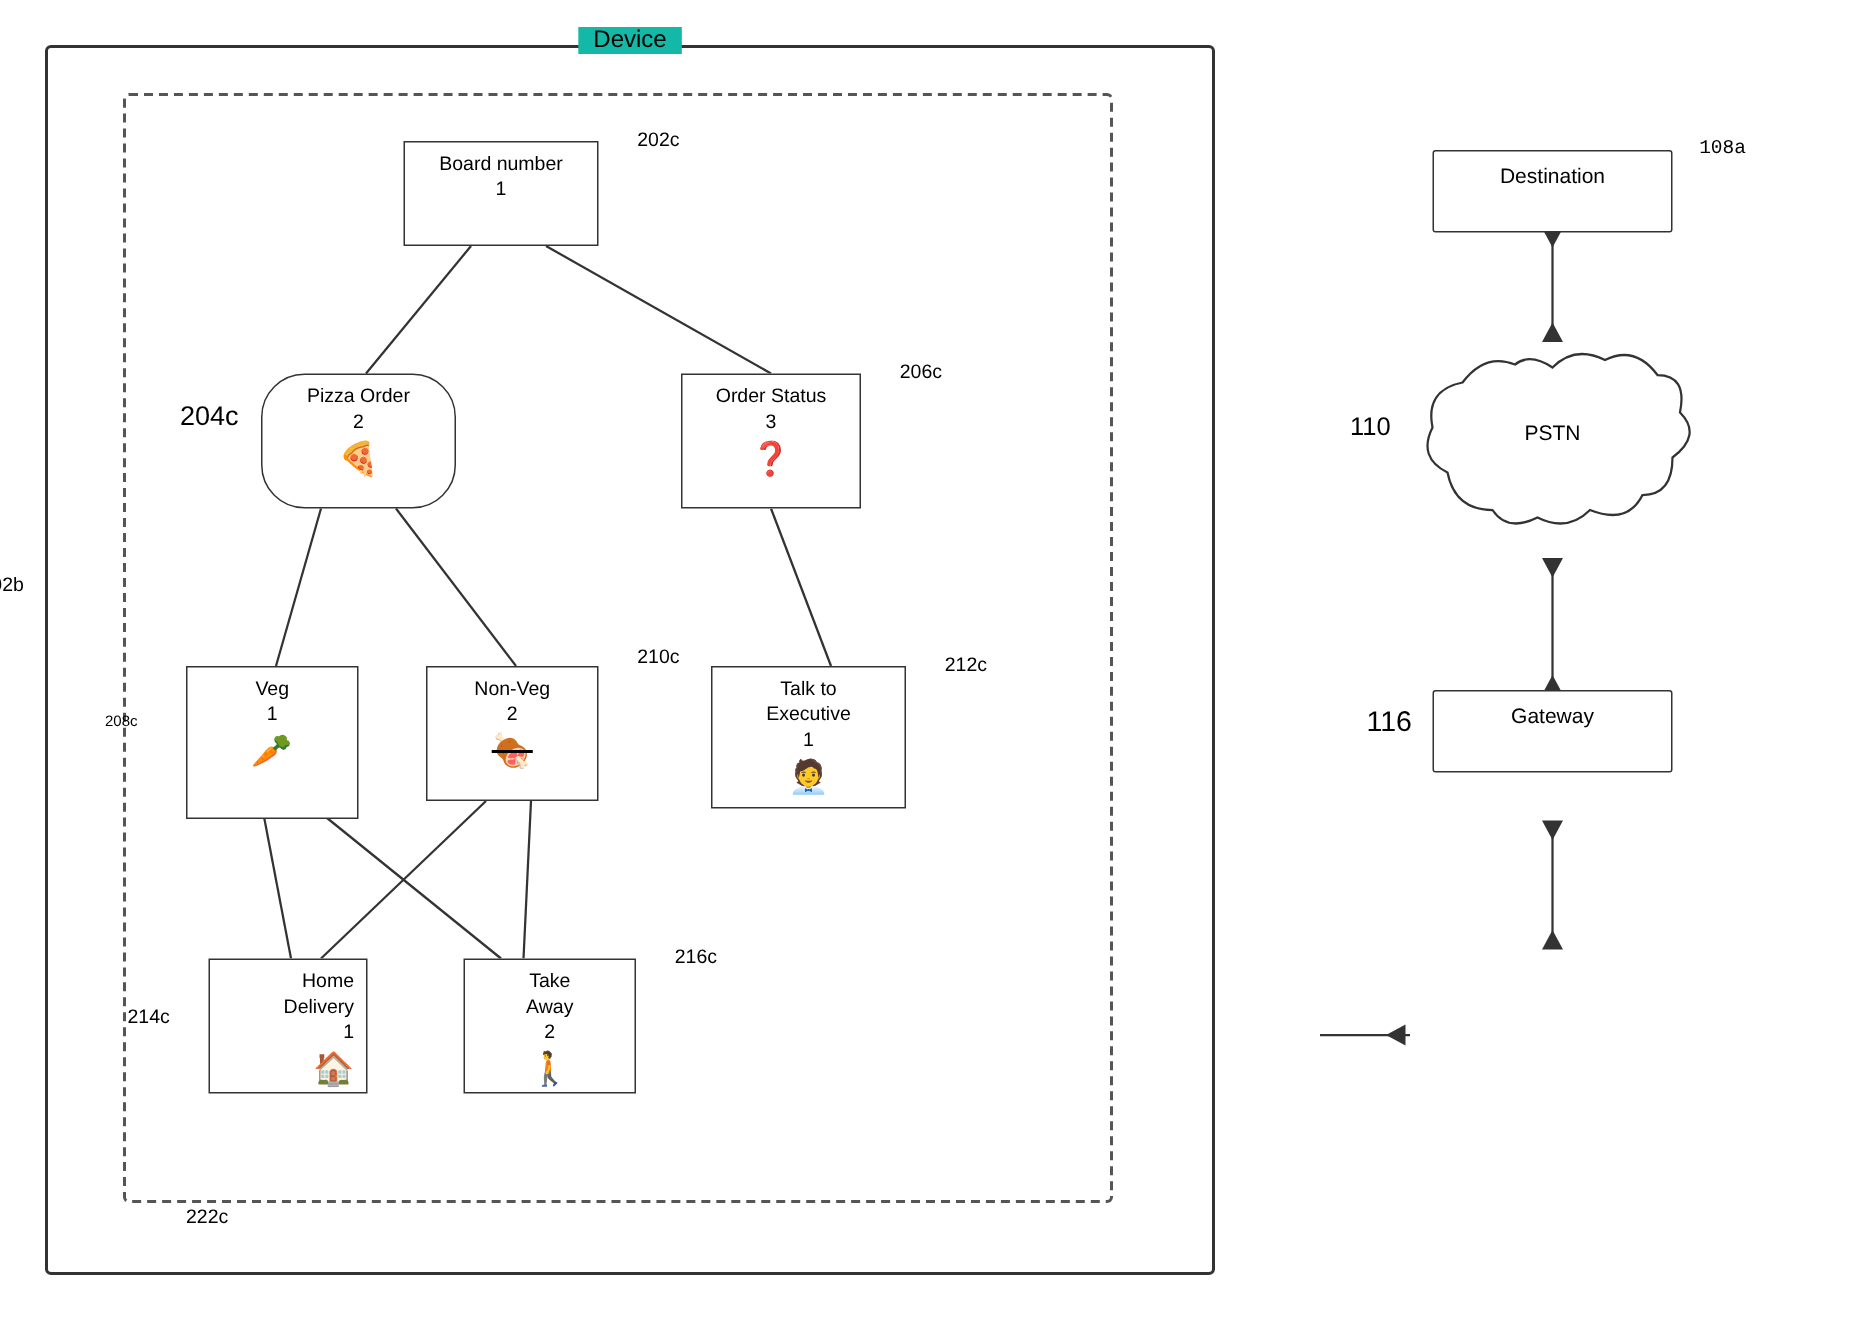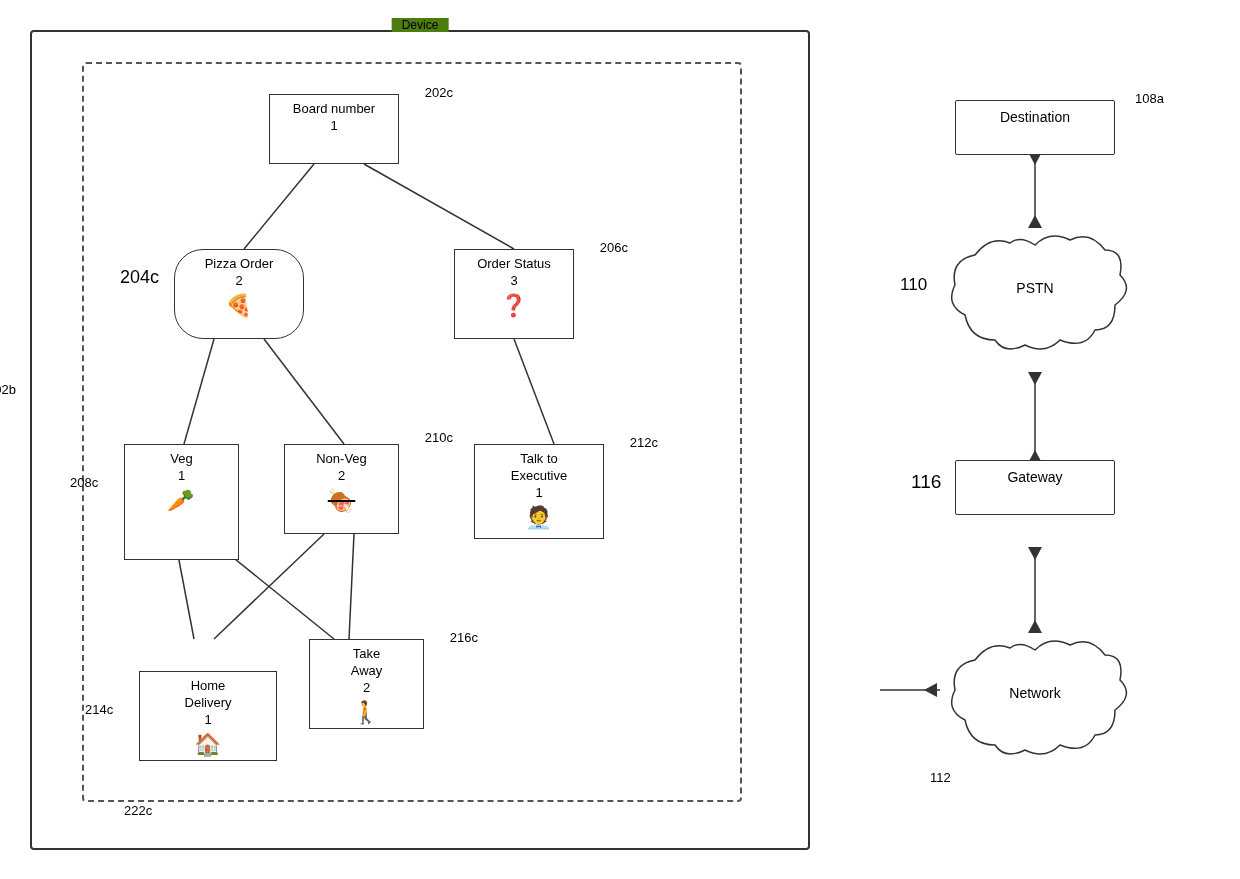--- a/index.html
+++ b/index.html
@@ -20,23 +20,23 @@
       height: 820px;
       border: 2px solid #333;
       border-radius: 4px;
     }
 
     .device-label {
       position: absolute;
       top: -14px;
       left: 50%;
       transform: translateX(-50%);
-      background: #4d7c0f;
+      background: #14b8a6;
       padding: 0 10px;
-      font-size: 12px;
+      font-size: 16px;
     }
 
     .inner-dashed {
       position: absolute;
       left: 50px;
       top: 30px;
       width: 660px;
       height: 740px;
       border: 2px dashed #555;
       border-radius: 4px;
@@ -149,39 +149,39 @@
       <span class="icon">🍕</span>
       <span class="ref-label" style="position:absolute; left:-55px; top:16px; font-size:18px;">204c</span>
     </div>
 
     <div class="node-box" style="left:370px; top:185px; width:120px; height:90px;">
       <span>Order Status<br>3</span>
       <span class="icon">❓</span>
       <span class="ref-label" style="position:absolute; right:-55px; top:-10px; font-size:13px;">206c</span>
     </div>
 
-    <div class="node-box" style="left:40px; top:380px; width:115px; height:116px;">
+    <div class="node-box" style="left:40px; top:380px; width:115px; height:102px;">
       <span>Veg<br>1</span>
       <span class="icon">🥕</span>
-      <span class="ref-label" style="position:absolute; left:-55px; top:30px; font-size:13px;">208c</span>
+      <span class="ref-label" style="position:absolute; left:-55px; top:30px; font-size:10px;">208c</span>
     </div>
 
     <div class="node-box" style="left:200px; top:380px; width:115px; height:90px;">
       <span>Non-Veg<br>2</span>
       <span class="icon" style="text-decoration: line-through;">🍖</span>
       <span class="ref-label" style="position:absolute; right:-55px; top:-15px; font-size:13px;">210c</span>
     </div>
 
     <div class="node-box" style="left:390px; top:380px; width:130px; height:95px;">
       <span>Talk to<br>Executive<br>1</span>
       <span class="icon">🧑‍💼</span>
       <span class="ref-label" style="position:absolute; right:-55px; top:-10px; font-size:13px;text-align:center;">212c</span>
     </div>
 
-    <div class="node-box" style="left:55px; top:607px; width:138px; height:90px;">
+    <div class="node-box" style="left:55px; top:575px; width:106px; height:90px;text-align:right;">
       <span>Home<br>Delivery<br>1</span>
       <span class="icon">🏠</span>
       <span class="ref-label" style="position:absolute; left:-55px; top:30px; font-size:13px;">214c</span>
     </div>
 
     <div class="node-box" style="left:225px; top:575px; width:115px; height:90px;">
       <span>Take<br>Away<br>2</span>
       <span class="icon">🚶</span>
       <span class="ref-label" style="position:absolute; right:-55px; top:-10px; font-size:13px;">216c</span>
     </div>
@@ -211,37 +211,30 @@
     <polygon points="148,332 155,345 162,332" fill="#333"></polygon>
 
     <polygon points="148,593 155,580 162,593" fill="#333"></polygon>
     <polygon points="148,507 155,520 162,507" fill="#333"></polygon>
 
     <polygon points="57,643 44,650 57,657" fill="#333"></polygon>
   </svg>
 
   <div class="net-box" style="left:75px; top:60px; width:160px; height:55px;">
     <span>Destination</span>
-    <span class="ref-label" style="position:absolute; right:-50px; top:-10px; font-size:13px;">108a</span>
+    <span class="ref-label" style="position:absolute; right:-50px; top:-10px; font-size:13px;font-family:Liberation Mono, monospace;">108a</span>
   </div>
 
   <div style="position:absolute; left:60px; top:185px; width:190px; height:150px;">
     <svg viewBox="0 0 190 150" width="190" height="150">
       <path d="M95,20 Q110,5 130,15 Q150,5 165,25 Q185,25 180,50 Q195,65 175,80 Q175,105 155,105 Q145,125 120,115 Q105,130 85,120 Q65,130 55,115 Q30,115 25,90 Q5,80 15,60 Q10,35 35,30 Q50,10 70,18 Q80,10 95,20Z" fill="#fff" stroke="#333" stroke-width="1.5"></path>
       <text x="95" y="68" text-anchor="middle" font-size="14" font-family="Arial">PSTN</text>
     </svg>
     <span class="ref-label" style="position:absolute; left:-40px; top:50px; font-size:17px;">110</span>
   </div>
 
   <div class="net-box" style="left:75px; top:420px; width:160px; height:55px;">
     <span>Gateway</span>
     <span class="ref-label" style="position:absolute; left:-45px; top:10px; font-size:19px;">116</span>
   </div>
 
-  <div style="position:absolute; left:60px; top:590px; width:190px; height:150px;">
-    <svg viewBox="0 0 190 150" width="190" height="150">
-      <path d="M95,20 Q110,5 130,15 Q150,5 165,25 Q185,25 180,50 Q195,65 175,80 Q175,105 155,105 Q145,125 120,115 Q105,130 85,120 Q65,130 55,115 Q30,115 25,90 Q5,80 15,60 Q10,35 35,30 Q50,10 70,18 Q80,10 95,20Z" fill="#fff" stroke="#333" stroke-width="1.5"></path>
-      <text x="95" y="68" text-anchor="middle" font-size="14" font-family="Arial">Network</text>
-    </svg>
-    <span class="ref-label" style="position:absolute; left:-10px; top:140px; font-size:13px;">112</span>
-  </div>
 
 </div>
 
 </body></html>

